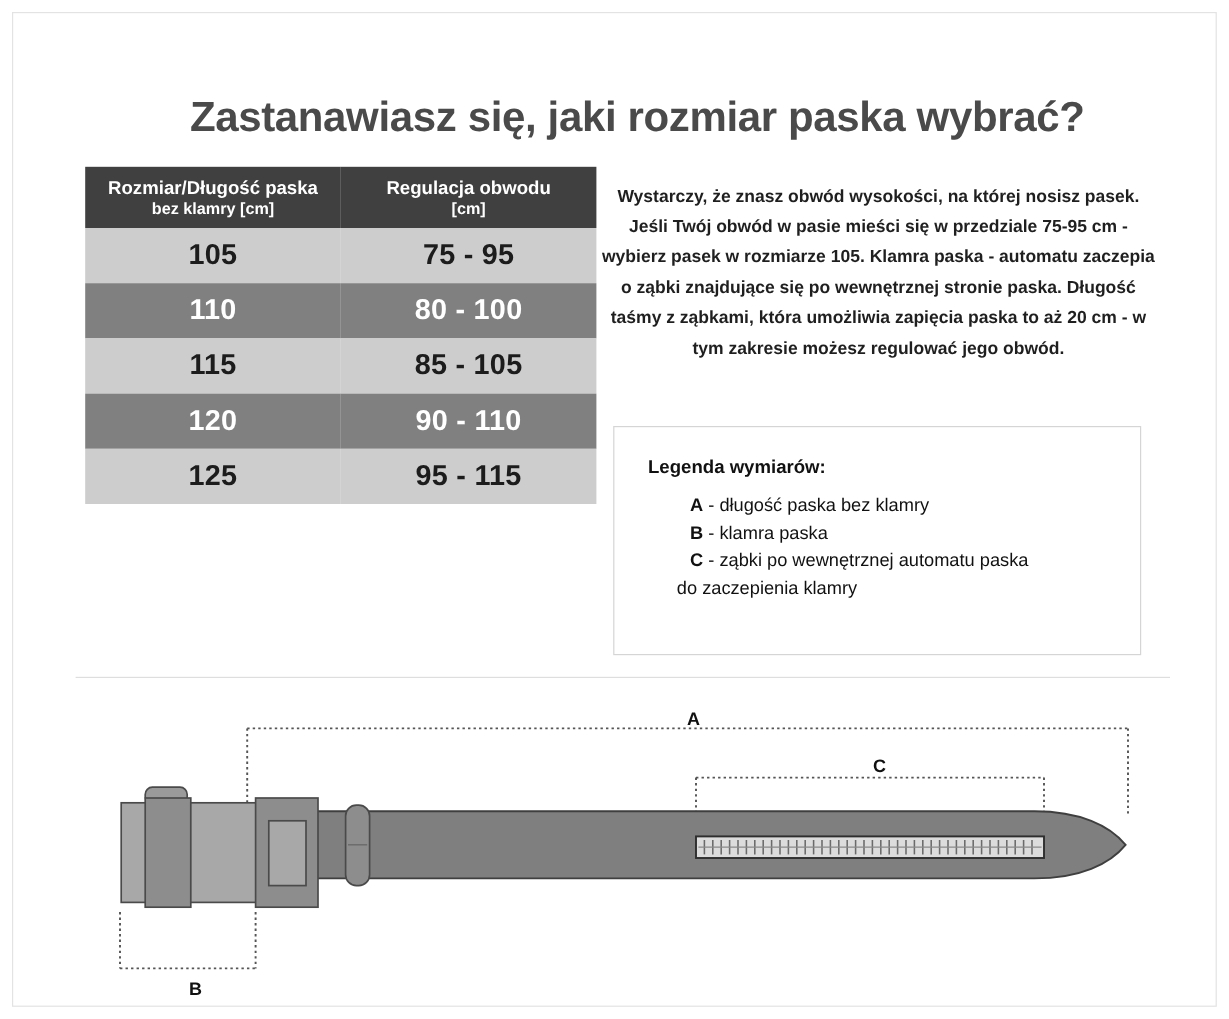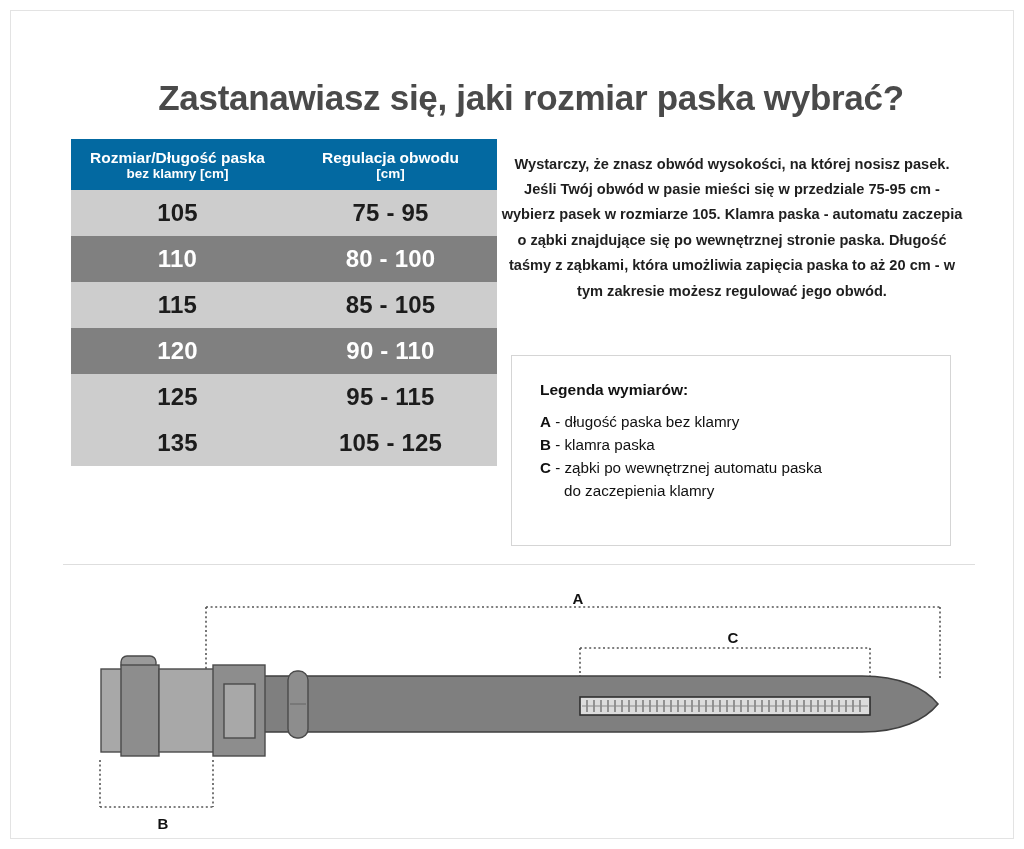--- a/index.html
+++ b/index.html
@@ -36,21 +36,21 @@
 
   
   .size-table {
     position: absolute;
     left: 60px; top: 128px;
     width: 426px;
     border-collapse: collapse;
     table-layout: fixed;
   }
   .size-table th {
-    background: #0369a1;
+    background: #404040;
     color: #ffffff;
     padding: 10px 4px 9px 4px;
     text-align: center;
     font-weight: bold;
     line-height: 1.12;
     vertical-align: middle;
     margin-left: 24px;
   }
   .th-main { font-size: 15.5px; display: block; }
   .th-sub  { font-size: 13.5px; display: block; font-weight: bold; }
@@ -95,20 +95,21 @@
   .legend-list {
     position: absolute;
     left: 28px; top: 54px;
     width: 400px;
   }
   .legend-row {
     font-size: 15.2px;
     color: #111;
     line-height: 1.52;
     white-space: nowrap;
+    margin-left: 35px;
   }
   .legend-row .key { font-weight: bold; }
   .legend-cont {
     font-size: 15.2px;
     color: #111;
     line-height: 1.52;
     padding-left: 24px;
   }
 
   
@@ -160,24 +161,20 @@
         <td>115</td>
         <td>85 - 105</td>
       </tr>
       <tr class="dark">
         <td>120</td>
         <td>90 - 110</td>
       </tr>
       <tr class="light">
         <td>125</td>
         <td>95 - 115</td>
-      </tr>
-      <tr class="light">
-        <td>135</td>
-        <td>105 - 125</td>
       </tr>
     </tbody>
   </table>
 
   <p class="intro">Wystarczy, że znasz obwód wysokości, na której nosisz pasek. Jeśli Twój obwód w pasie mieści się w przedziale 75-95 cm - wybierz pasek w rozmiarze 105. Klamra paska - automatu zaczepia o ząbki znajdujące się po wewnętrznej stronie paska. Długość taśmy z ząbkami, która umożliwia zapięcia paska to aż 20 cm - w tym zakresie możesz regulować jego obwód.</p>
 
   <div class="legend">
     <div class="legend-title">Legenda wymiarów:</div>
     <div class="legend-list">
       <div class="legend-row">

